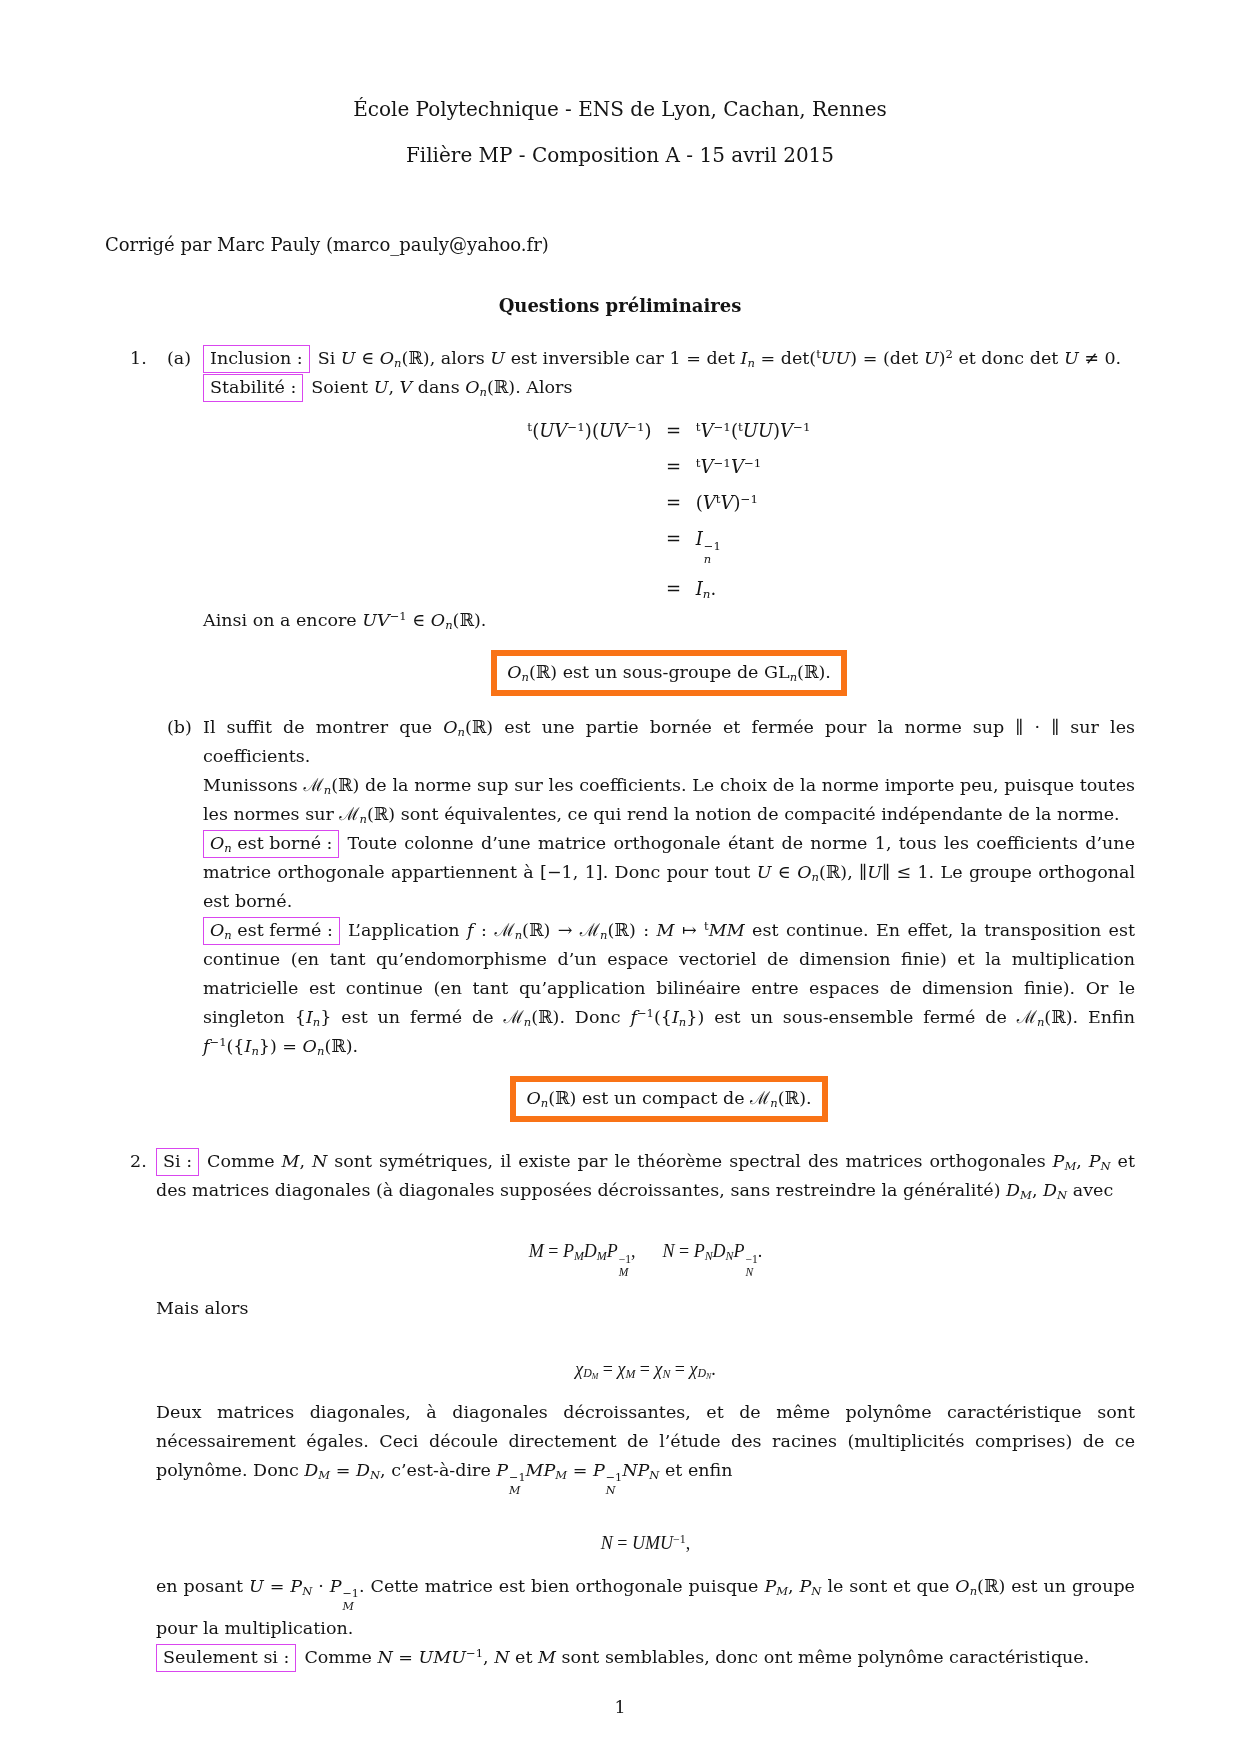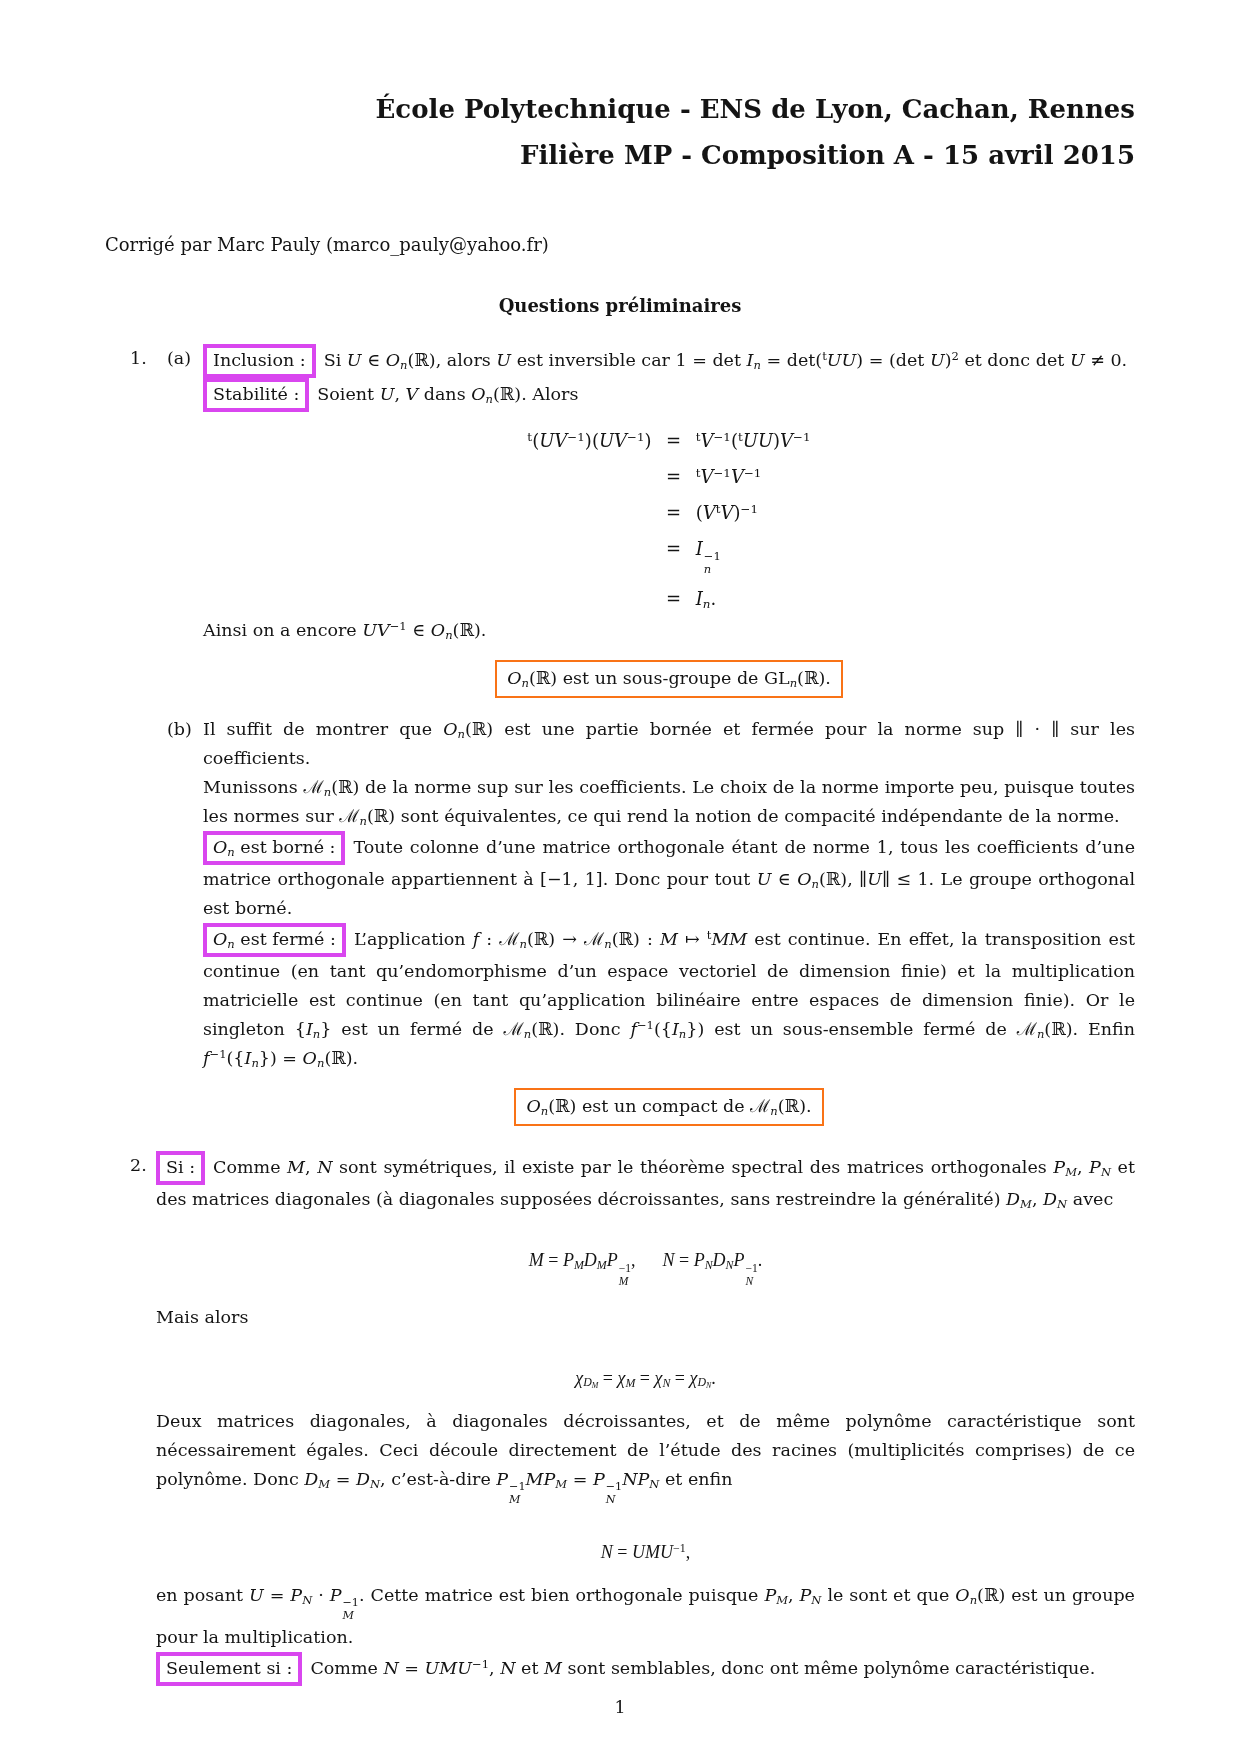--- a/index.html
+++ b/index.html
@@ -2,39 +2,39 @@
 <html lang="fr"><head>
 <meta charset="utf-8">
 <style>
   html,body{margin:0;padding:0;background:#e8e8e8;}
   .page{
     width:1240px;height:1754px;margin:0 auto;background:#ffffff;
     box-sizing:border-box;padding:86px 105px 0 105px;position:relative;overflow:hidden;
     font-family:"DejaVu Serif","Liberation Serif",serif;
     color:#141414;font-size:17.5px;line-height:29px;
   }
-  .title{ text-align:right;font-weight:bold;font-size:26px;line-height:46px; }
+  .title{ text-align:center;font-weight:normal;font-size:20px;line-height:46px; }
   .byline{ margin:52px 0 0 0;font-size:18px; }
   .section-heading{ text-align:center;font-weight:bold;font-size:18px;margin:32px 0 24px 0; }
   .q{ display:flex;align-items:flex-start;margin-top:12px; }
   .qnum{ flex:none;margin-left:25px; }
   .q1num{ width:37px; }
   .q2num{ width:26px; }
   .qbody{ flex:1;min-width:0; }
   .sub{ display:flex;align-items:flex-start;margin-top:4px; }
   .sub:first-child{ margin-top:0; }
   .subnum{ flex:none;width:36px; }
   .subbody{ flex:1;min-width:0; }
   p.para{ margin:0;text-align:justify; }
   .framed{
-    display:inline-block;border:4px solid #d946ef;padding:0 6px 1px 6px;margin-right:8px;
+    display:inline-block;border:1px solid #d946ef;padding:0 6px 1px 6px;margin-right:8px;
     line-height:25px;
   }
   .framed2{
-    display:inline-block;border:2px solid #f97316;padding:4px 10px 6px 10px;line-height:24px;
+    display:inline-block;border:6px solid #f97316;padding:4px 10px 6px 10px;line-height:24px;
   }
   .boxed-center{ text-align:center;margin:15px 0 13px 0; }
   .eqarray{
     display:grid;grid-template-columns:max-content 44px max-content;
     justify-content:center;margin:10px 0 0 0;font-size:18px;
   }
   .eqarray .lhs{ text-align:right;padding:3.5px 0; }
   .eqarray .rel{ text-align:center;padding:3.5px 0; }
   .eqarray .rhs{ text-align:left;padding:3.5px 0; }
   .eqcenter{ text-align:center;margin:32px 0 14px 0;font-size:18px;font-family:Liberation Serif, serif; }

